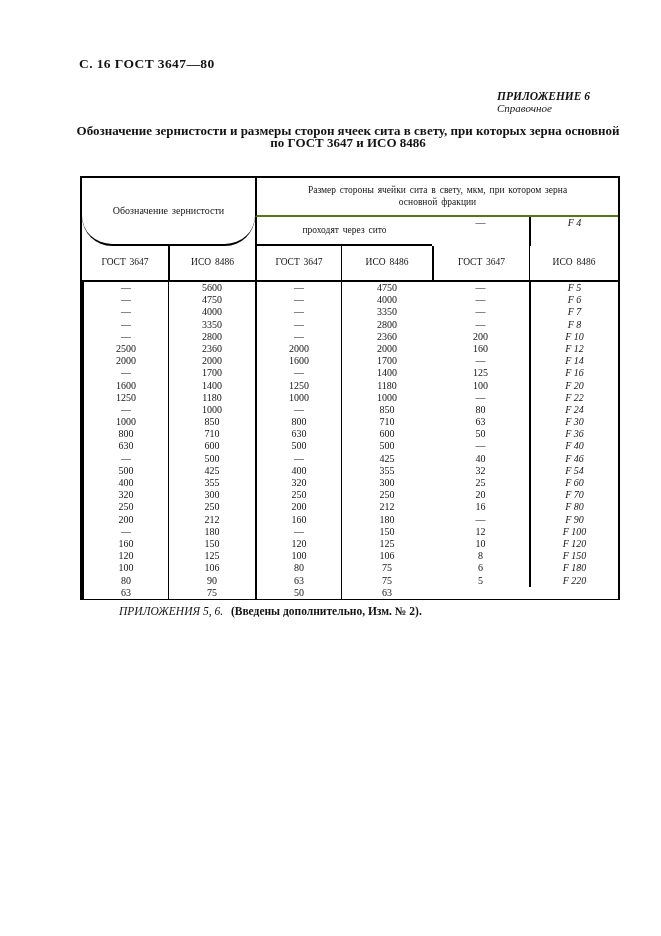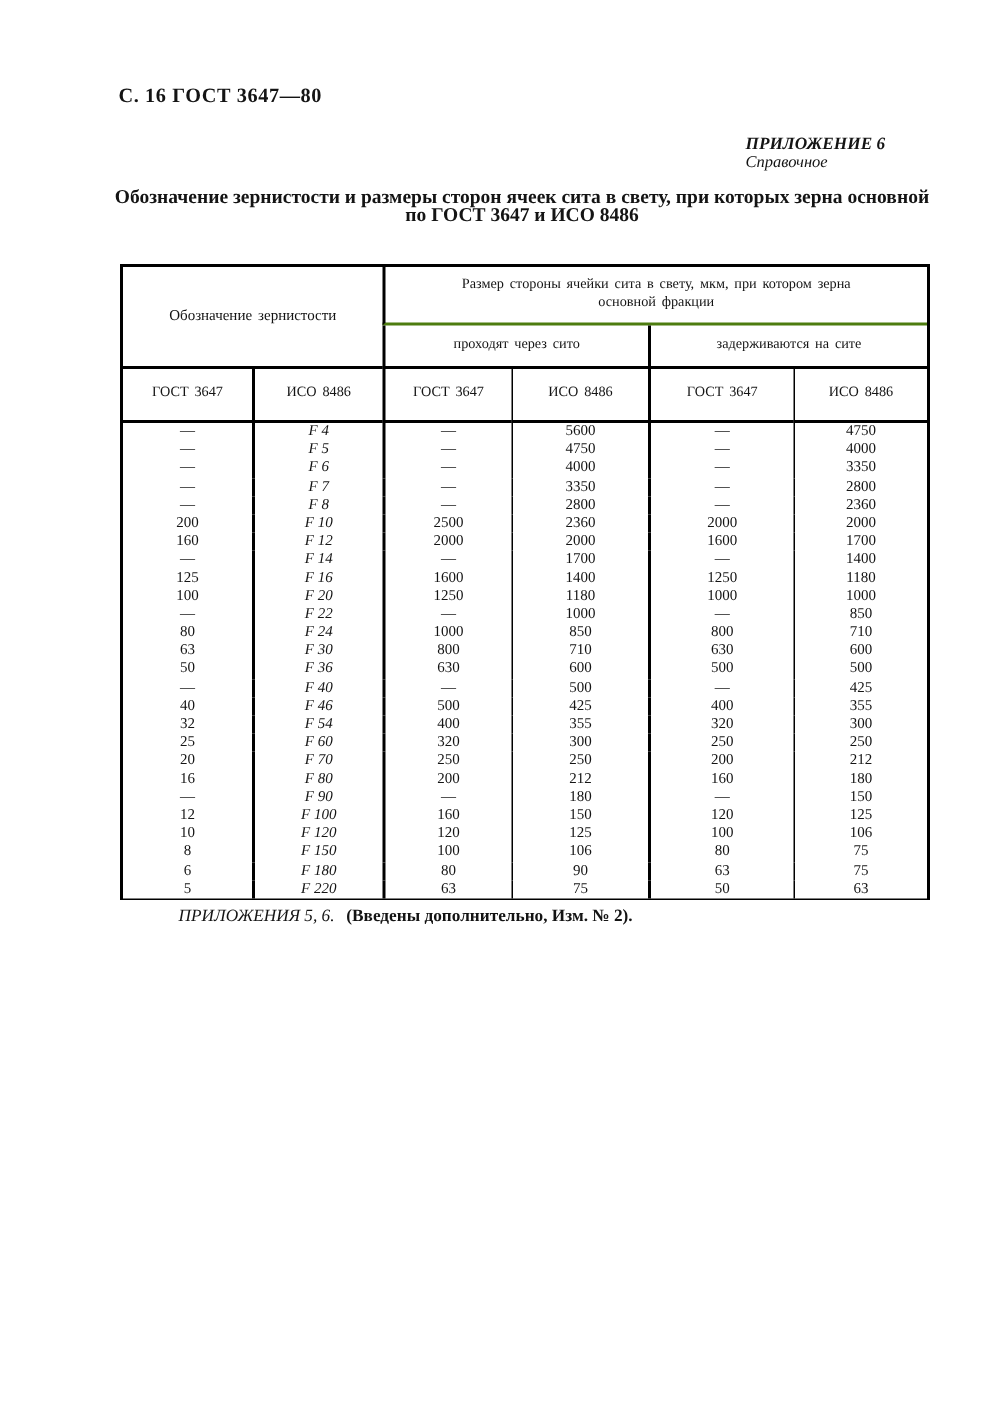--- a/index.html
+++ b/index.html
@@ -29,21 +29,21 @@
     grid-template-columns:86px 87px 86px 91px 97px 89px;
     grid-template-rows:39px 29px 36px;
     grid-auto-rows:12.19px;
     border:2px solid #000; border-bottom-width:1px;
     background:#fff;
   }
   .hcell {
     display:flex; align-items:center; justify-content:center;
     text-align:center; font-size:9.5px; line-height:11.5px; word-spacing:1.5px;
   }
-  .h-designation { grid-column:1/3; grid-row:1/3; border-bottom:2px solid #000; font-size:10px; }
+  .h-designation { grid-column:1/3; grid-row:1/3; border-bottom:2px solid #000; font-size:10px;border-radius:30px; }
   .h-size { grid-column:3/7; grid-row:1; border-bottom:2px solid #4d7c0f; padding:0 34px; }
   .h-pass { grid-column:3/5; grid-row:2; border-bottom:2px solid #000; }
   .h-retain { grid-column:5/7; grid-row:2; border-bottom:2px solid #000; }
   .ch { grid-row:3; border-bottom:2px solid #000; font-size:9.5px; }
   .col1 { grid-column:1; } .col2 { grid-column:2; } .col3 { grid-column:3; }
   .col4 { grid-column:4; } .col5 { grid-column:5; } .col6 { grid-column:6; }
   .bl2 { border-left:2px solid #000; }
   .bl1 { border-left:1px solid #000; }
   .cell {
     text-align:center; font-size:10px; line-height:12.1px;
@@ -69,21 +69,20 @@
 
   <div class="title">
     <div>Обозначение зернистости и размеры сторон ячеек сита в свету, при которых зерна основной</div>
     <div>по ГОСТ 3647 и ИСО 8486</div>
   </div>
 
   <div class="grain-table">
     <div class="hcell h-designation">Обозначение зернистости</div>
     <div class="hcell h-size bl2">Размер стороны ячейки сита в свету, мкм, при котором зерна основной фракции</div>
     <div class="hcell h-pass bl2">проходят через сито</div>
-    <div class="hcell h-retain bl2">задерживаются на сите</div>
 
     <div class="hcell ch col1">ГОСТ 3647</div>
     <div class="hcell ch col2 bl2">ИСО 8486</div>
     <div class="hcell ch col3 bl2">ГОСТ 3647</div>
     <div class="hcell ch col4 bl1">ИСО 8486</div>
     <div class="hcell ch col5 bl2">ГОСТ 3647</div>
     <div class="hcell ch col6 bl1">ИСО 8486</div>
 
       <div class="cell">—</div>
       <div class="cell iso bl2">F 4</div>

